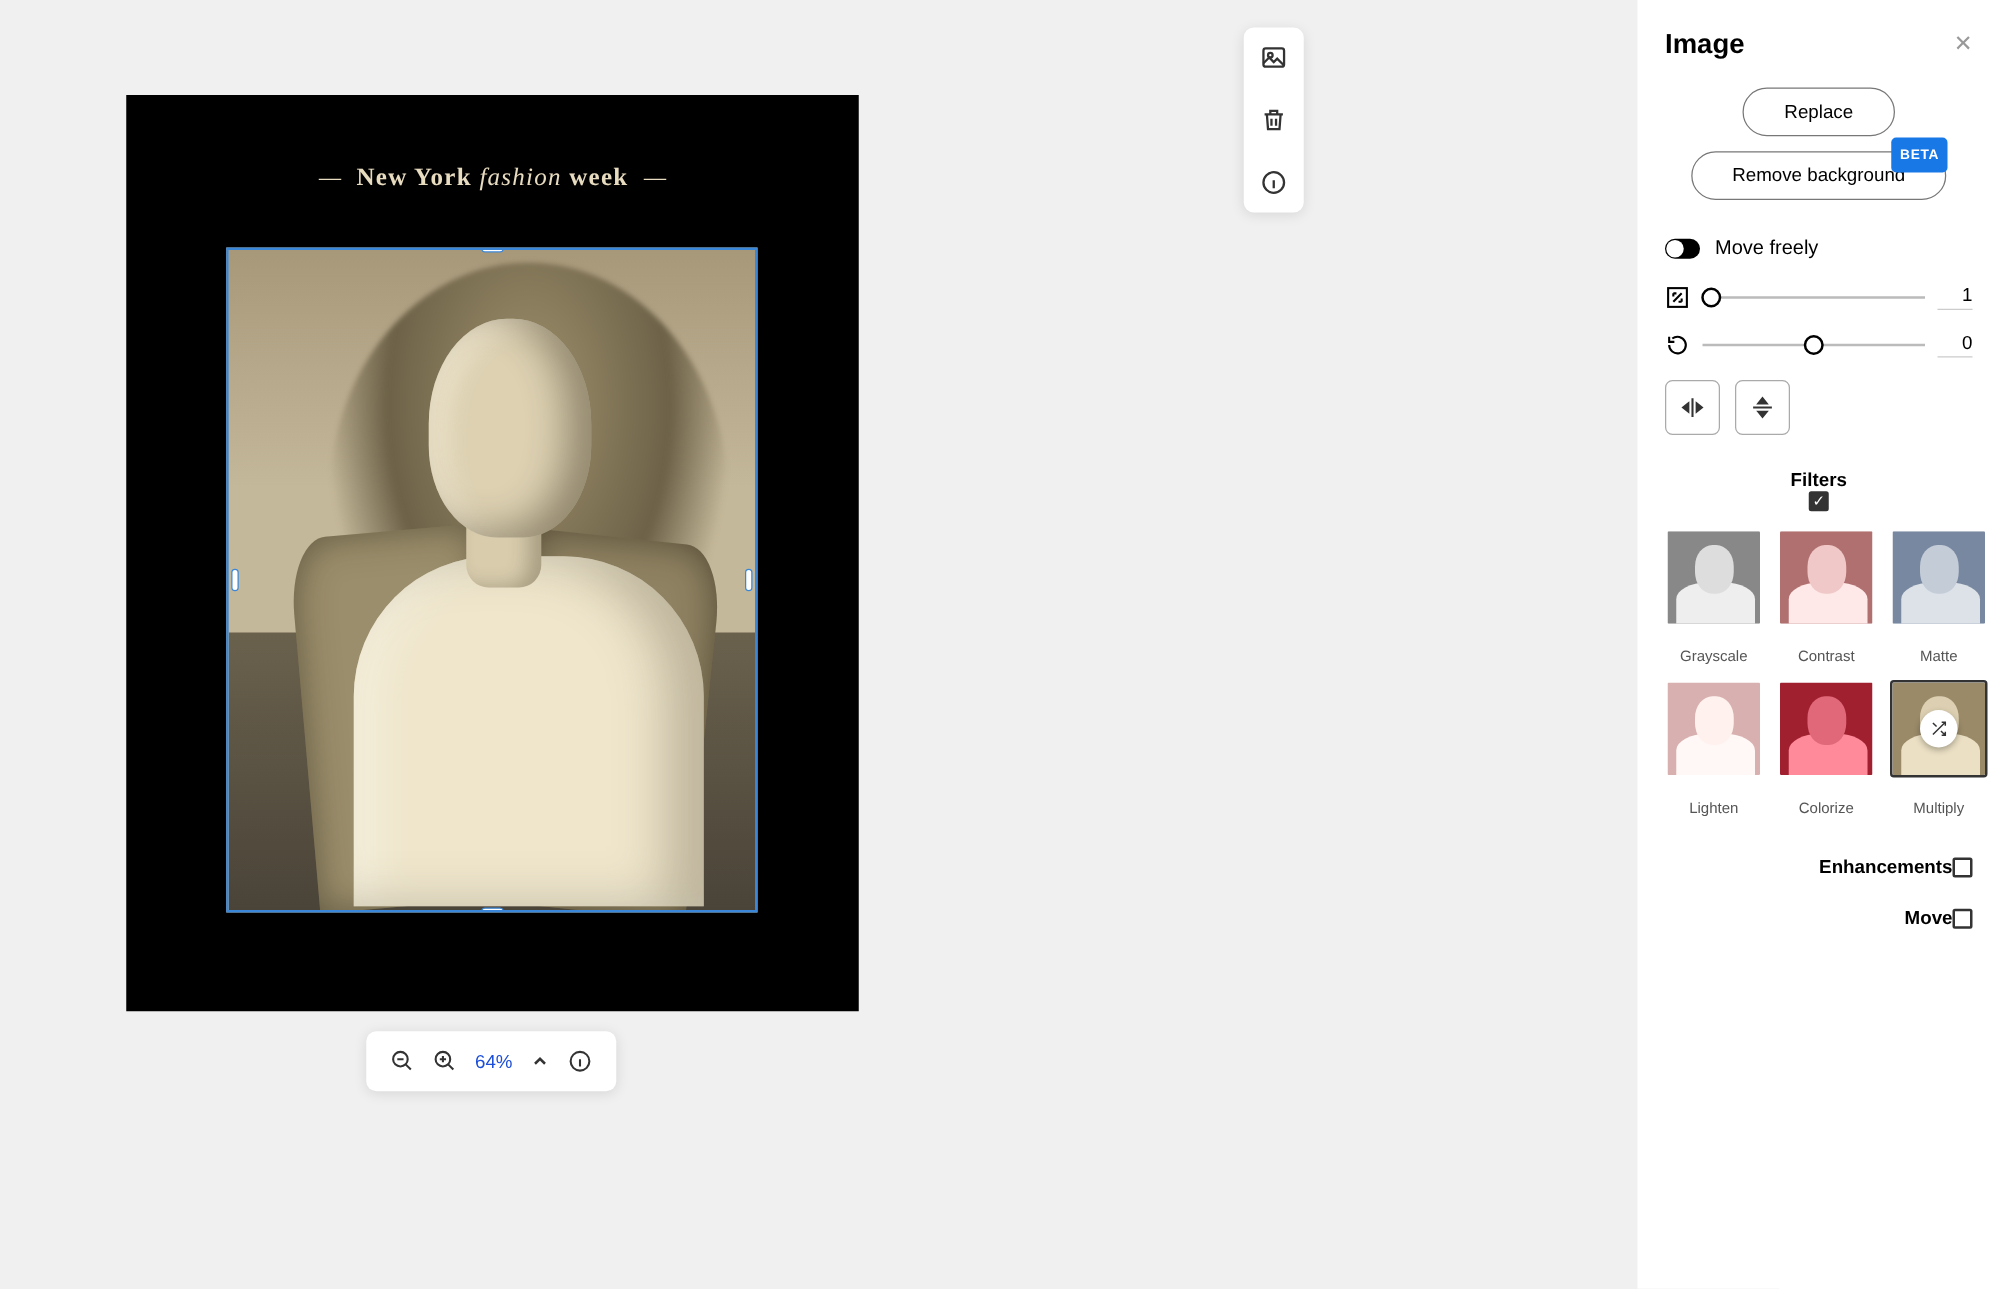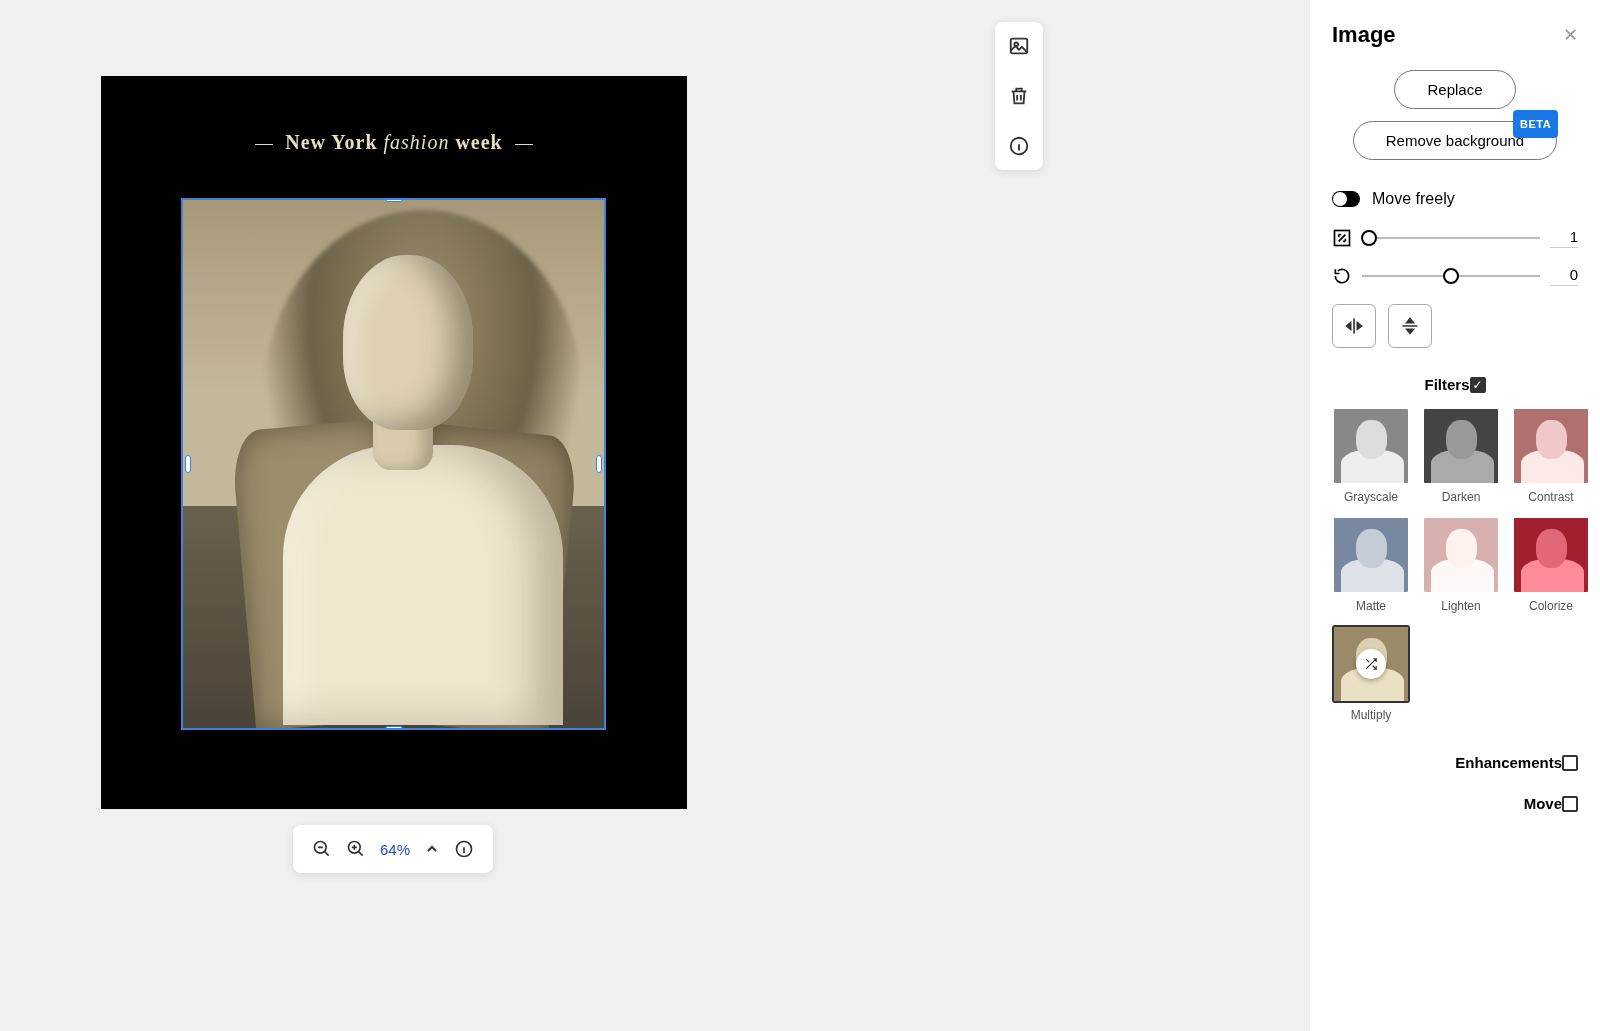--- a/index.html
+++ b/index.html
@@ -58,32 +58,32 @@
 
 .slider-row { display: flex; align-items: center; gap: 10px; margin-bottom: 18px; }
 .slider-icon { width: 20px; height: 20px; display: flex; align-items: center; justify-content: center;}
 .slider-track { flex:1; position: relative; height: 2px; background: #bbb; }
 .slider-thumb { position: absolute; top: -7px; width: 16px; height: 16px; border: 2px solid #000; background: #fff; border-radius: 50%; cursor: pointer;}
 .slider-val { width: 28px; text-align: right; font-size: 15px; border-bottom: 1px solid #ccc; padding-bottom: 2px;}
 
 .flip-row { display: flex; gap: 12px; margin-bottom: 28px; }
 .flip-btn { width: 44px; height: 44px; border: 1px solid #aaa; border-radius: 6px; display: flex; align-items: center; justify-content: center; cursor: pointer; }
 
-.section-header { display: flex; justify-content: center; align-items: center; margin-bottom: 14px; }
+.section-header { display: flex; justify-content: flex-end; align-items: center; margin-bottom: 14px; flex-direction: column; }
 .section-title { font-size: 15px; font-weight: 600; }
 .checkbox { width: 16px; height: 16px; border: 2px solid #333; border-radius: 2px; display: flex; align-items: center; justify-content: center; cursor: pointer;}
 .checkbox.checked { background: #333; }
 .checkbox.checked::after { content: '✓'; color: #fff; font-size: 12px; }
 
 .filter-grid { display: grid; grid-template-columns: repeat(3, 1fr); gap: 12px; margin-bottom: 20px; }
 .filter-item { display: flex; flex-direction: column; align-items: center; gap: 5px; cursor: pointer; }
 .filter-thumb { width: 78px; height: 78px; border-radius: 3px; position: relative; overflow:hidden; border: 2px solid transparent;}
 .filter-item.selected .filter-thumb { border: 2px solid #333; }
 .shuffle-badge { position: absolute; top: 50%; left: 50%; transform: translate(-50%,-50%); width: 30px; height: 30px; background: #fff; border-radius: 50%; display: flex; align-items: center; justify-content: center; box-shadow: 0 2px 5px rgba(0,0,0,0.3);}
-.filter-label { font-size: 12px; color: #555; }
+.filter-label { font-size: 12px; color: #555; margin-top: 12px; }
 
 
 .mini { width:100%; height:100%; position:relative;}
 .mini-bg { position:absolute; inset:0; }
 .mini-face { position:absolute; top:15%; left:30%; width:42%; height:52%; border-radius:45%;}
 .mini-body { position:absolute; bottom:0; left:10%; width:84%; height:45%; border-radius:40% 40% 0 0;}
 
 .f-grayscale .mini-bg{background:#888;} .f-grayscale .mini-face{background:#ddd;} .f-grayscale .mini-body{background:#eee;}
 .f-darken .mini-bg{background:#444;} .f-darken .mini-face{background:#999;} .f-darken .mini-body{background:#aaa;}
 .f-contrast .mini-bg{background:#b07070;} .f-contrast .mini-face{background:#f0c8c8;} .f-contrast .mini-body{background:#ffe8e8;}
@@ -242,30 +242,20 @@
         <div class="filter-thumb f-grayscale">
           <div class="mini">
             <div class="mini-bg"></div>
             <div class="mini-body"></div>
             <div class="mini-face"></div>
           </div>
         </div>
         <div class="filter-label">Grayscale</div>
       </div>
       <div class="filter-item">
-        <div class="filter-thumb f-darken">
-          <div class="mini">
-            <div class="mini-bg"></div>
-            <div class="mini-body"></div>
-            <div class="mini-face"></div>
-          </div>
-        </div>
-        <div class="filter-label">Darken</div>
-      </div>
-      <div class="filter-item">
         <div class="filter-thumb f-contrast">
           <div class="mini">
             <div class="mini-bg"></div>
             <div class="mini-body"></div>
             <div class="mini-face"></div>
           </div>
         </div>
         <div class="filter-label">Contrast</div>
       </div>
       <div class="filter-item">

